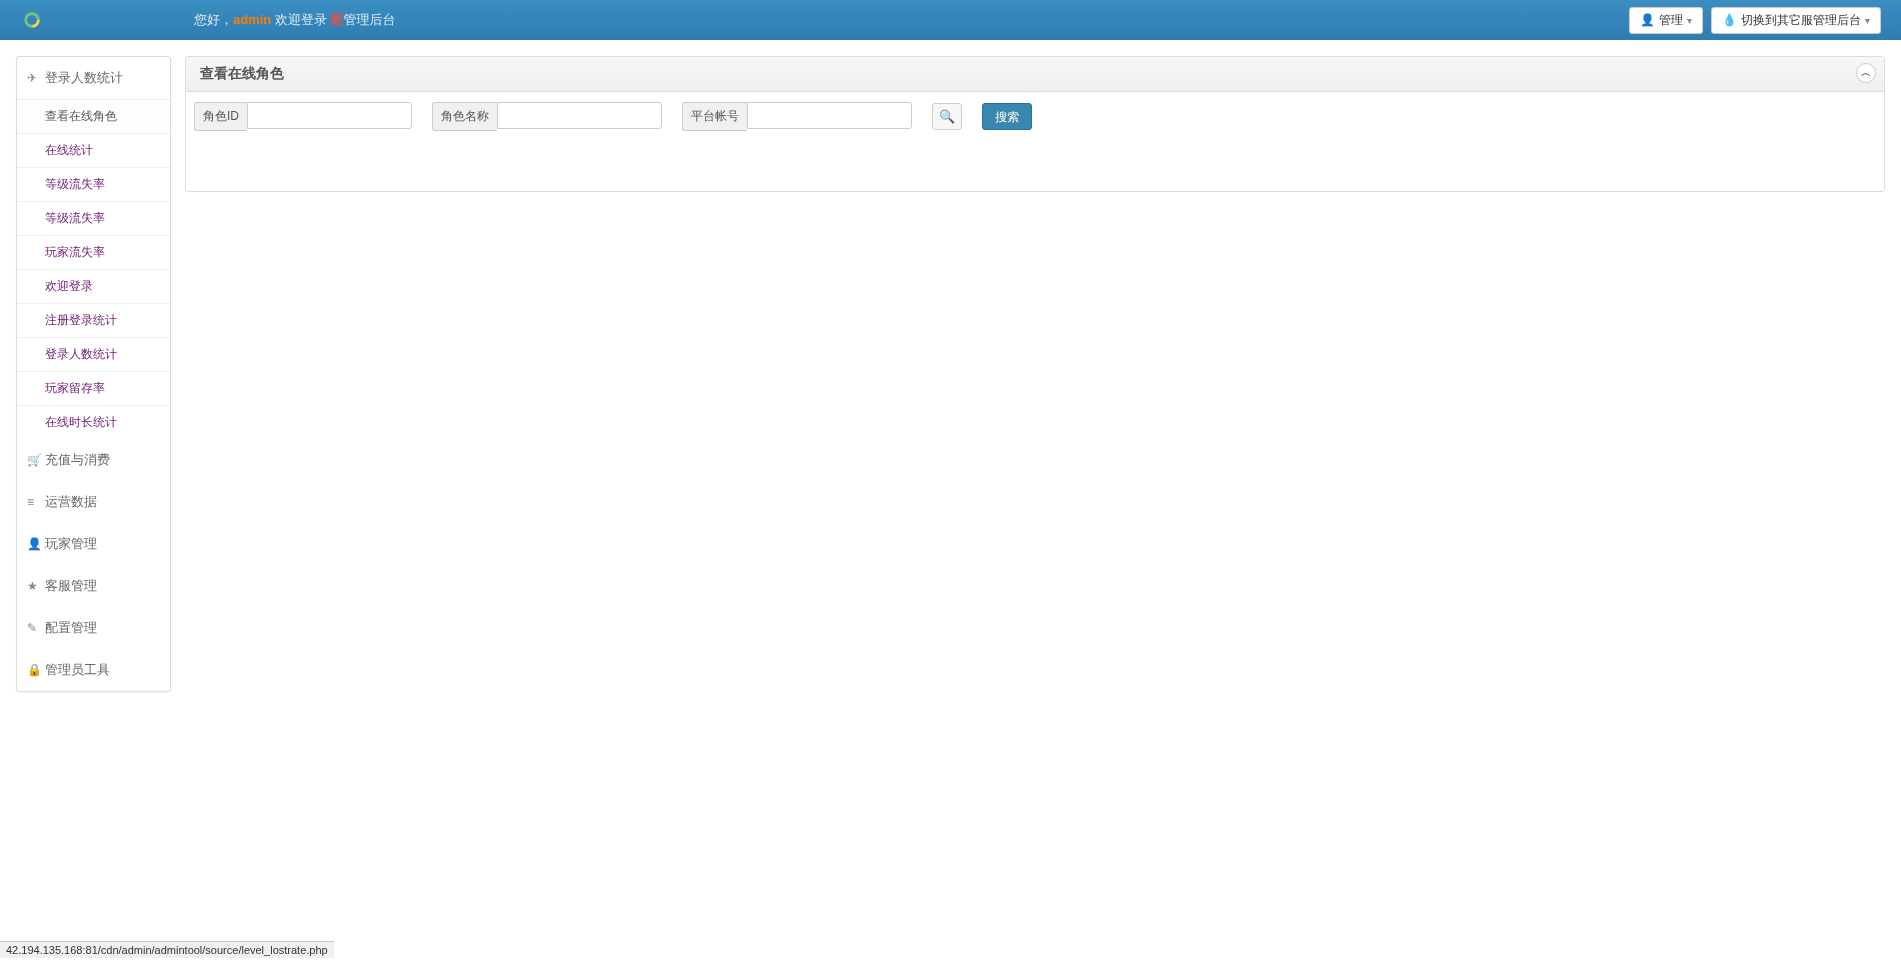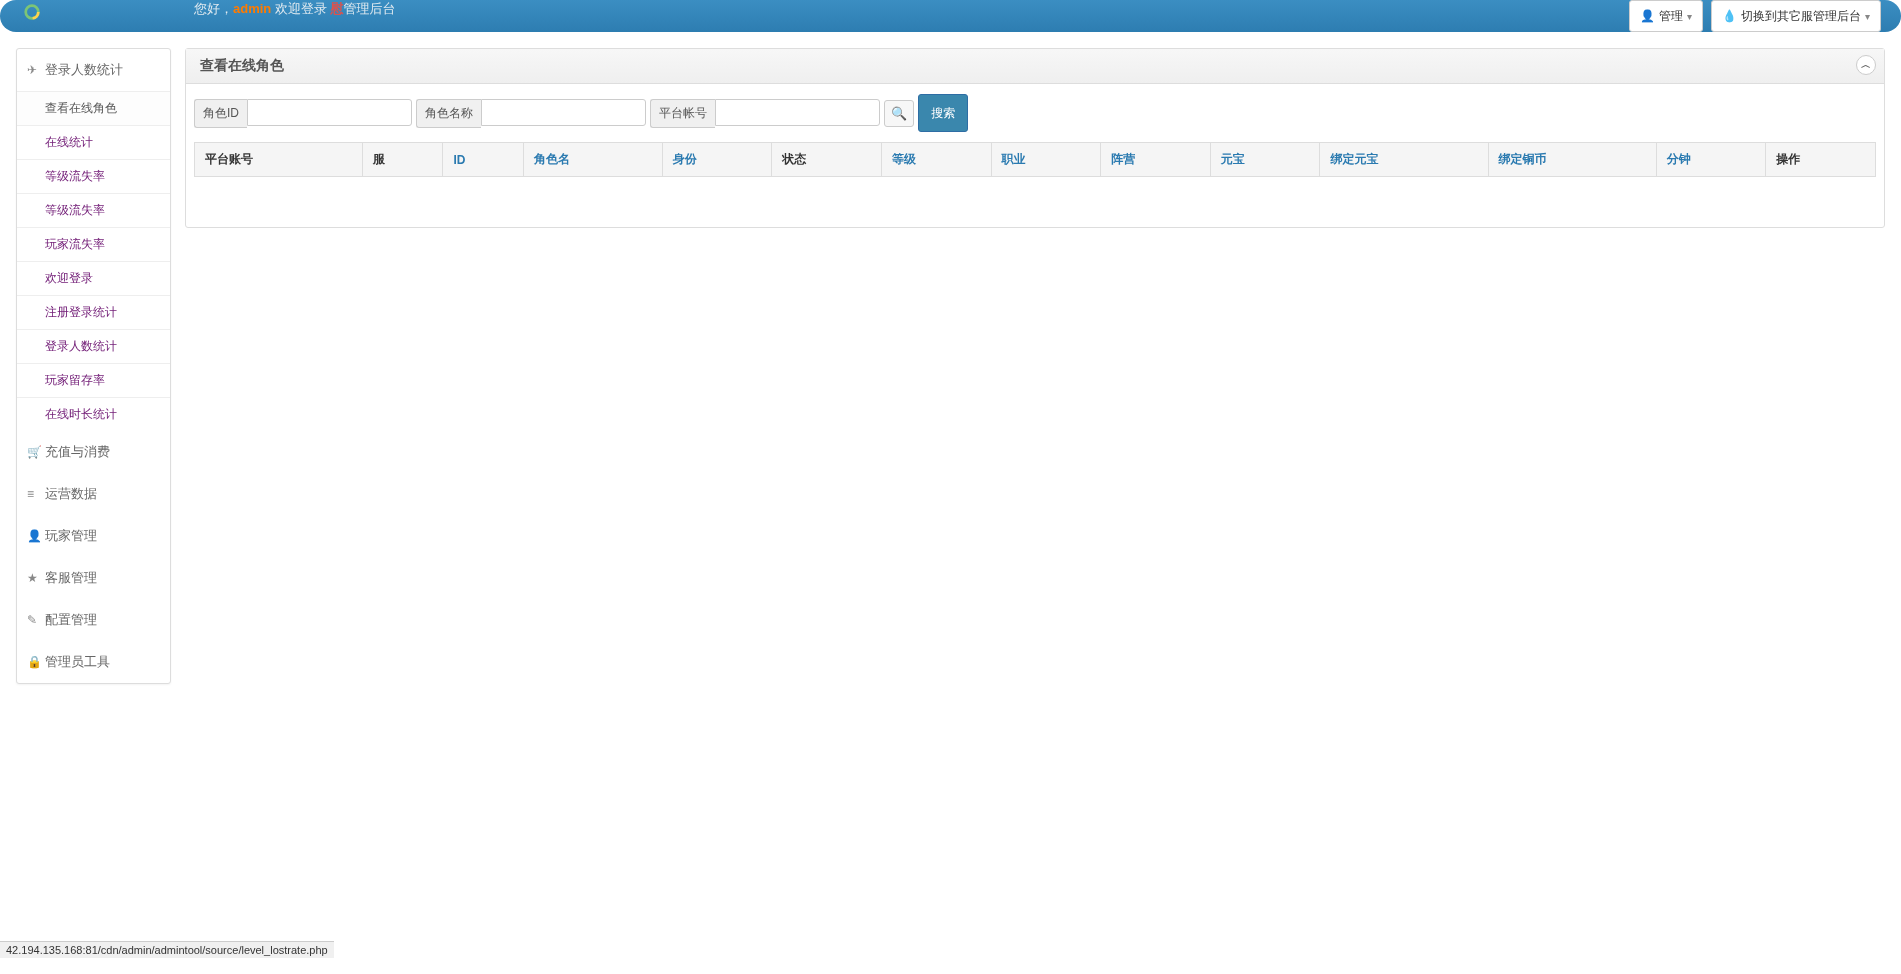--- a/index.html
+++ b/index.html
@@ -1,19 +1,19 @@
 <!DOCTYPE html>
 <html><head>
 <meta charset="utf-8">
 <style>
 * { box-sizing: border-box; margin: 0; padding: 0; }
 body { font-family: "Microsoft YaHei", Arial, sans-serif; font-size: 13px; background: #fff; color: #333; }
 
 
-.navbar { background: linear-gradient(#3b8ec2, #2d7db1); height: 32px; display: flex; padding: 0 20px; color: #fff; position: relative; border-radius: 18px; }
+.navbar { background: linear-gradient(#3b8ec2, #2d7db1); height: 40px; display: flex; align-items: center; padding: 0 20px; color: #fff; position: relative; }
 .navbar .logo { width: 24px; height: 24px; margin-right: 10px; display: flex; align-items: center; justify-content: center; }
 .navbar .logo svg { width: 18px; height: 18px; }
 .navbar .greeting { margin-left: 140px; font-size: 13px; color: #e0eaf0; }
 .navbar .greeting .admin { color: #ff7b00; font-weight: bold; }
 .navbar .greeting .highlight { color: #d9534f; font-weight: bold; }
 .navbar .right-buttons { margin-left: auto; display: flex; gap: 8px; }
 .navbar .btn { background: #fff; border: 1px solid #ccc; border-radius: 3px; padding: 4px 10px; font-size: 12px; color: #333; cursor: pointer; display: flex; align-items: center; gap: 4px; }
 .navbar .btn .caret { font-size: 10px; color: #888; }
 
 
@@ -34,28 +34,28 @@
 .main { flex: 1; }
 .breadcrumb { background: #f9f9f9; border: 1px solid #ddd; border-radius: 3px; padding: 8px 14px; margin-bottom: 18px; font-size: 13px; }
 .breadcrumb a { color: #2a7ab0; text-decoration: none; }
 .breadcrumb .sep { color: #ccc; margin: 0 6px; }
 
 .panel { border: 1px solid #ddd; border-radius: 3px; background: #fff; }
 .panel-header { background: linear-gradient(#f7f7f7, #efefef); border-bottom: 1px solid #ddd; padding: 8px 14px; font-size: 14px; color: #555; font-weight: bold; display: flex; align-items: center; position: relative; }
 .panel-header .collapse-btn { position: absolute; right: 8px; top: 6px; width: 20px; height: 20px; border: 1px solid #ccc; border-radius: 10px; background: #fff; display: flex; align-items: center; justify-content: center; font-size: 10px; color: #666; cursor: pointer; }
 
 .panel-body { padding: 10px 8px 50px 8px; }
-.search-row { display: flex; align-items: center; gap: 4px; margin-bottom: 10px; }
+.search-row { display: flex; align-items: center; gap: 20px; margin-bottom: 10px; }
 .search-row .label { background: #f0f0f0; border: 1px solid #ccc; border-right: none; padding: 5px 8px; font-size: 12px; color: #555; }
 .search-row input { border: 1px solid #ccc; padding: 5px 6px; font-size: 12px; height: 27px; }
 .search-row .field-group { display: flex; }
 .search-row .field-group .label { border-radius: 3px 0 0 3px; }
 .search-row .field-group input { border-radius: 0 3px 3px 0; width: 165px; }
 .search-row .search-icon-btn { border: 1px solid #ccc; background: #f7f7f7; padding: 4px 6px; border-radius: 3px; cursor: pointer; font-size: 13px; color: #666; display:flex; align-items:center; justify-content:center; height:27px; }
-.search-row .search-btn { background: #3a87ad; color: #fff; border: 1px solid #2e6da4; border-radius: 3px; padding: 5px 12px; font-size: 12px; cursor: pointer; height:38px; }
+.search-row .search-btn { background: #3a87ad; color: #fff; border: 1px solid #2e6da4; border-radius: 3px; padding: 5px 12px; font-size: 12px; cursor: pointer; height:27px; }
 
 .table { width: 100%; border-collapse: collapse; }
 .table th { background: #f5f5f5; border: 1px solid #ddd; padding: 8px 10px; font-size: 12px; text-align: left; font-weight: bold; color: #333; }
 .table th.sortable { color: #2a7ab0; cursor: pointer; }
 
 .status-bar { position: fixed; bottom: 16px; left: 0; background: #f0f0f0; border-top: 1px solid #ccc; padding: 2px 6px; font-size: 11px; color: #333; }
 </style>
 </head>
 <body>
 
@@ -164,39 +164,18 @@
           <div class="field-group">
             <span class="label">平台帐号</span>
             <input type="text" style="">
           </div>
           <button class="search-icon-btn">
             <span>🔍</span>
           </button>
           <button class="search-btn">搜索</button>
         </div>
 
-        <table class="table">
-          <thead>
-              <tr id="table-head-row">
-                <th>平台账号</th>
-                <th>服</th>
-                <th class="sortable">ID</th>
-                <th class="sortable">角色名</th>
-                <th class="sortable">身份</th>
-                <th>状态</th>
-                <th class="sortable">等级</th>
-                <th class="sortable">职业</th>
-                <th class="sortable">阵营</th>
-                <th class="sortable">元宝</th>
-                <th class="sortable">绑定元宝</th>
-                <th class="sortable">绑定铜币</th>
-                <th class="sortable">分钟</th>
-                <th>操作</th>
-              </tr>
-            </thead>
-          <tbody></tbody>
-        </table>
       </div>
     </div>
   </div>
 </div>
 
 <div class="status-bar">42.194.135.168:81/cdn/admin/admintool/source/level_lostrate.php</div>
 
 </body></html>

